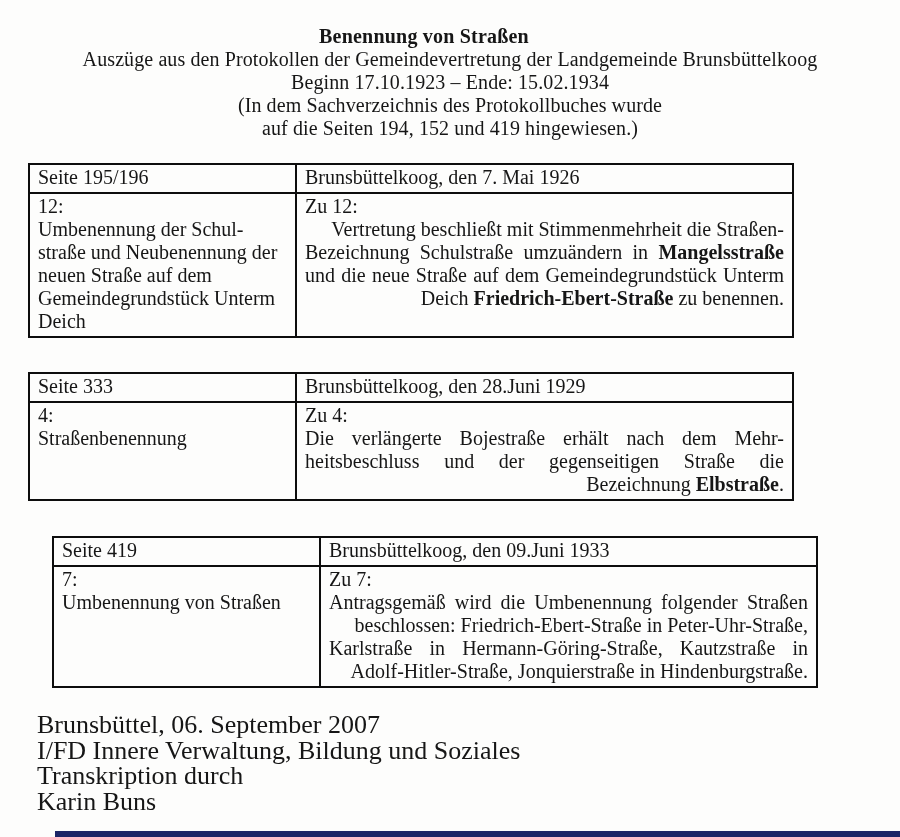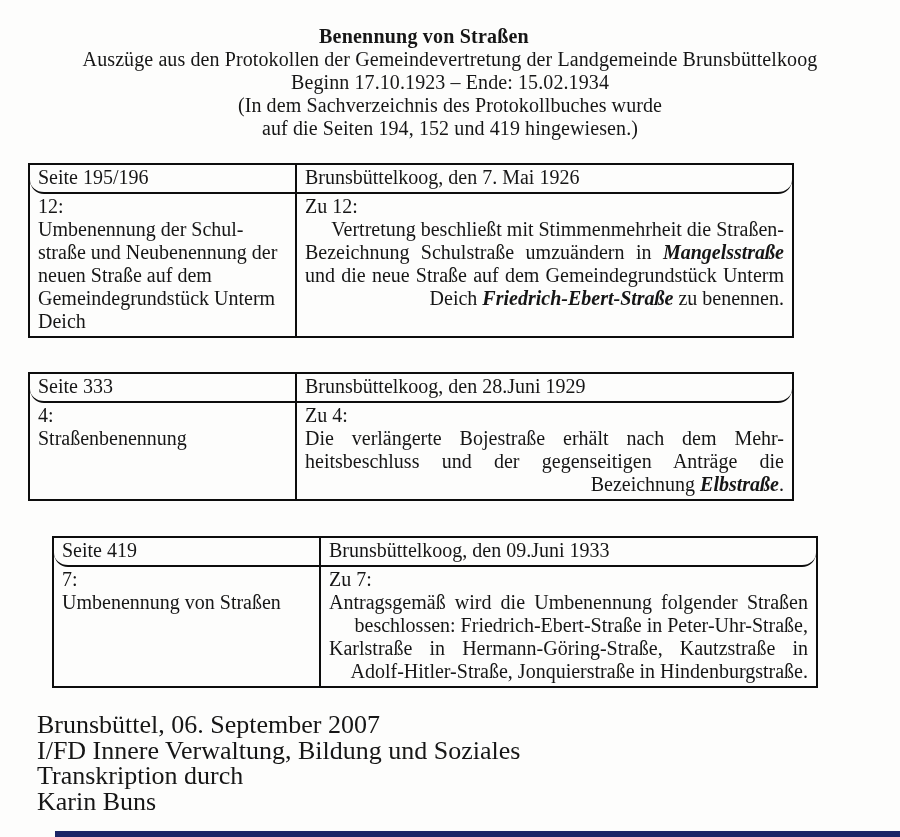--- a/index.html
+++ b/index.html
@@ -29,37 +29,37 @@
   .dtable {
     position: absolute;
     left: 28px;
     width: 766px;
     border: 2px solid #0d0d0d;
     background: transparent;
   }
   .t1 { top: 163px; }
   .t2 { top: 372px; }
   .t3 { top: 536px; margin-left: 24px; }
-  .trow { display: flex; border-radius: 14px; }
+  .trow { display: flex; }
   .trow.head { border-bottom: 2px solid #0d0d0d; }
   .tcell {
     font-size: 20px;
     line-height: 23px;
     padding: 1px 8px 3px 8px;
   }
   .tcell.c-left {
     flex: 0 0 267px;
     width: 267px;
     border-right: 2px solid #0d0d0d;
   }
   .tcell.c-right { flex: 1 1 auto; min-width: 0; }
   .topic { white-space: pre-line; }
   .tline { text-align: right; }
   .tline.just { text-align: justify; text-align-last: justify; }
-  .b { font-weight: bold; font-style: italic; }
+  .b { font-weight: bold; }
 
   .doc-footer {
     position: absolute;
     left: 37px;
     top: 712px;
     font-size: 26px;
     line-height: 25.5px;
   }
 
   .scan-bar {
@@ -111,21 +111,21 @@
     <div class="tcell c-left">Seite 333</div>
     <div class="tcell c-right">Brunsbüttelkoog, den 28.Juni 1929</div>
   </div>
   <div class="trow">
     <div class="tcell c-left topic">4:
 Straßenbenennung</div>
     <div class="tcell c-right">
       <div>Zu 4:</div>
       <div>
           <div class="tline just"><span>Die verlängerte Bojestraße erhält nach dem Mehr-</span></div>
-          <div class="tline just"><span>heitsbeschluss und der gegenseitigen Anträge die</span></div>
+          <div class="tline just"><span>heitsbeschluss und der gegenseitigen Straße die</span></div>
           <div class="tline"><span>Bezeichnung </span><span class="b">Elbstraße</span><span>.</span></div>
         </div>
     </div>
   </div>
 </div>
 
 <div class="dtable t3">
   <div class="trow head">
     <div class="tcell c-left">Seite 419</div>
     <div class="tcell c-right">Brunsbüttelkoog, den 09.Juni 1933</div>

